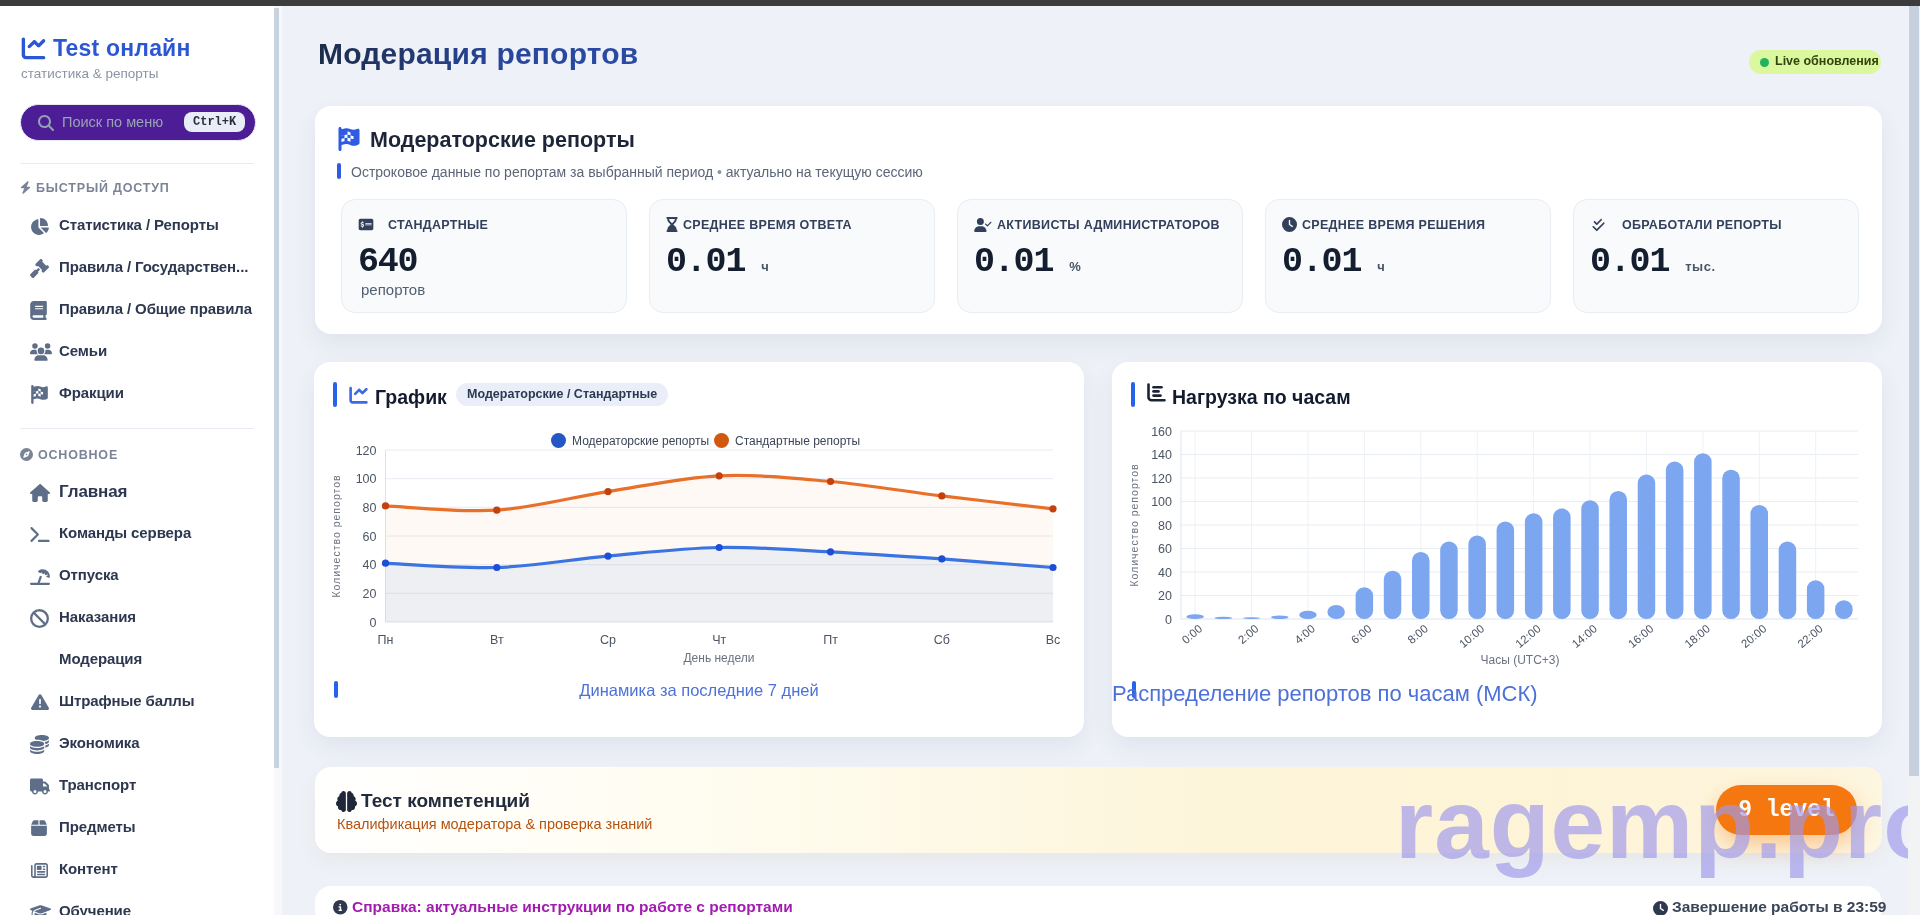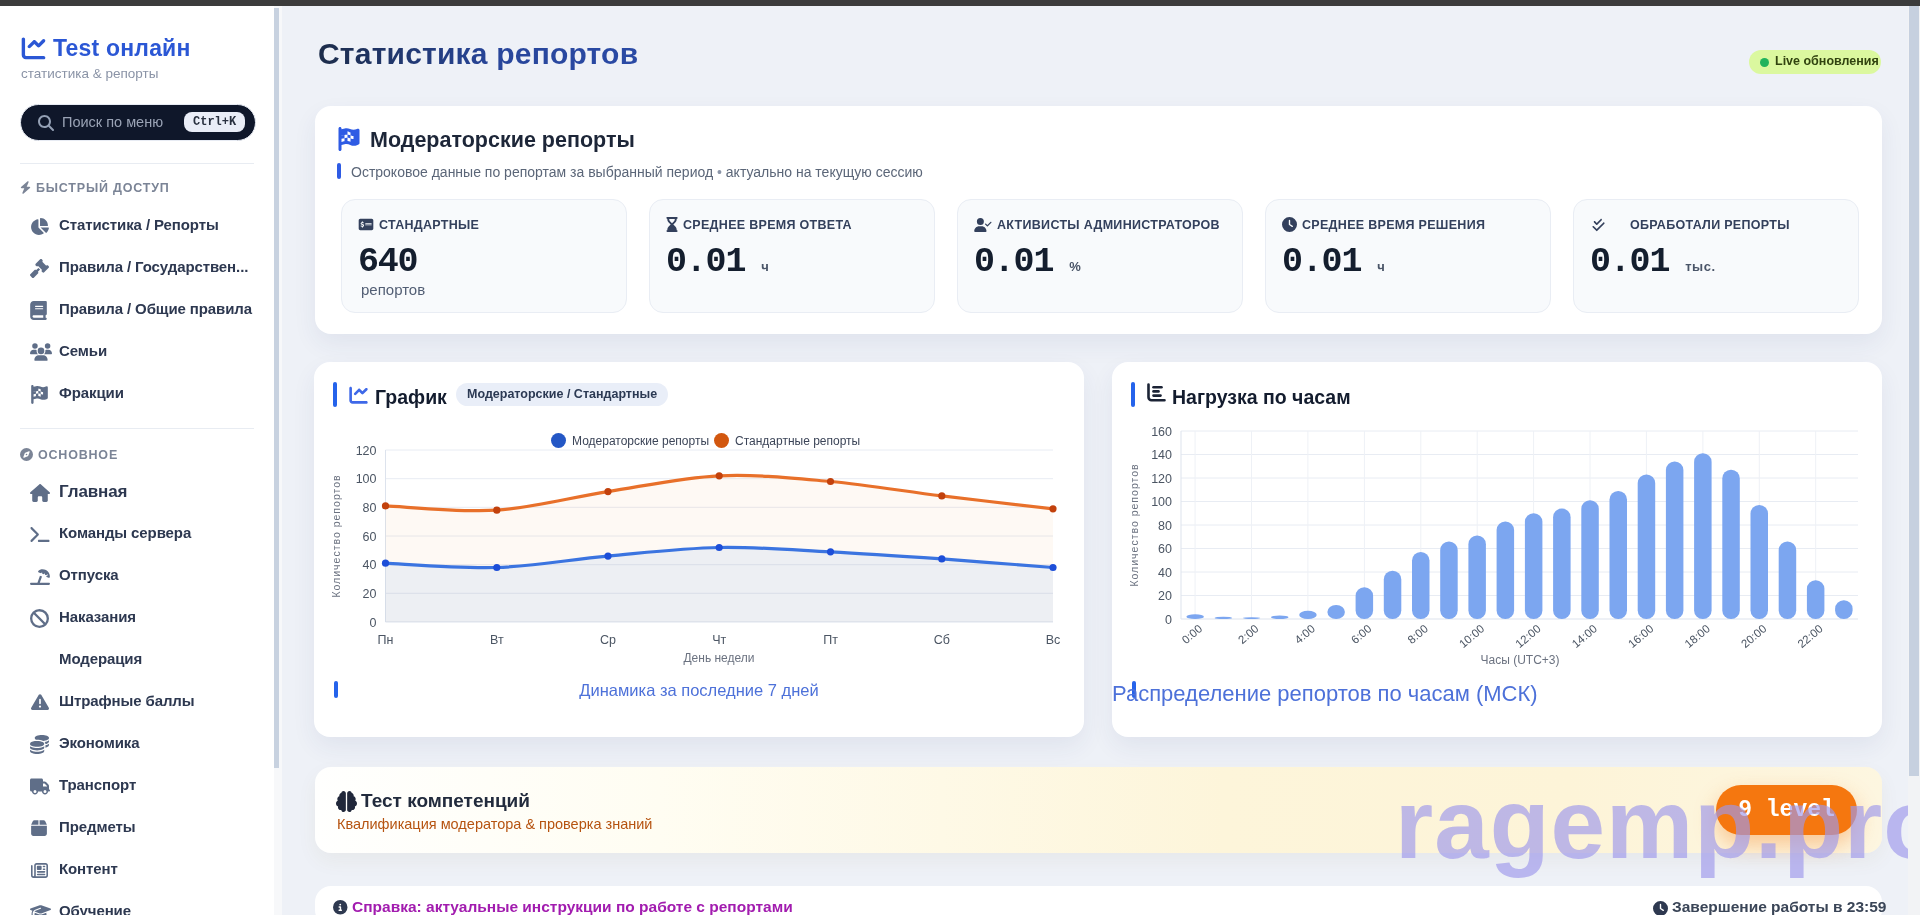--- a/index.html
+++ b/index.html
@@ -14,21 +14,21 @@
 <div class="abs" style="left:0;top:6px;width:274px;height:909px;background:#fff"></div>
 <div class="abs" style="left:274px;top:6px;width:8px;height:909px;background:#f7f8fa"></div>
 <div class="abs" style="left:274px;top:8px;width:5px;height:760px;background:#c8d2e0"></div>
 
 <div class="abs" id="logo" style="left:20px;top:35px;color:#2b57d5;font-weight:700;font-size:23px;letter-spacing:.2px">
 <svg class="ico" style="margin:-4px 6px 0 0" width="27" height="27" viewBox="0 0 512 512" fill="#2b57d5">
       <path d="M64 64c17.7 0 32 14.3 32 32V400c0 8.8 7.2 16 16 16H448c17.7 0 32 14.3 32 32s-14.3 32-32 32H112c-44.2 0-80-35.8-80-80V96c0-17.7 14.3-32 32-32zm406.6 86.6l-96 96c-12.5 12.5-32.8 12.5-45.3 0L272 189.3l-73.4 73.4c-12.5 12.5-32.8 12.5-45.3 0s-12.5-32.8 0-45.3l96-96c12.5-12.5 32.8-12.5 45.3 0L352 178.7l73.4-73.4c12.5-12.5 32.8-12.5 45.3 0s12.5 32.8 0 45.3z"></path>
     </svg>Test онлайн</div>
 <div class="abs" style="left:21px;top:66px;color:#8a93a6;font-size:13.5px">статистика &amp; репорты</div>
 
-<div class="abs" style="left:20px;top:104px;width:236px;height:37px;background:#0f172a;border:1.5px solid #e7ebf3;border-radius:19px">
+<div class="abs" style="left:20px;top:104px;width:236px;height:37px;background:#4c1d95;border:1.5px solid #e7ebf3;border-radius:19px">
   <svg class="abs" style="left:17px;top:10px" width="16" height="16" viewBox="0 0 512 512" fill="#94a0b4">
       <path d="M416 208c0 45.9-14.9 88.3-40 122.7L502.6 457.4c12.5 12.5 12.5 32.8 0 45.3s-32.8 12.5-45.3 0L330.7 376c-34.4 25.2-76.8 40-122.7 40C93.1 416 0 322.9 0 208S93.1 0 208 0S416 93.1 416 208zM208 352a144 144 0 1 0 0-288 144 144 0 1 0 0 288z"></path>
     </svg>
   <span class="abs" style="left:41px;top:9px;color:#9aa3b5;font-size:14.5px">Поиск по меню</span>
   <span class="abs" style="left:163px;top:7px;background:#e9edf7;border-radius:8px;padding:3px 9px;font-family:'Liberation Mono',monospace;font-size:12px;font-weight:700;color:#28303f">Ctrl+K</span>
 </div>
 
 <div class="abs" style="left:20px;top:163px;width:234px;height:1px;background:#e8ecf2"></div>
 <div class="abs" style="left:20px;top:181px;color:#7b8496;font-size:12.5px;font-weight:700;letter-spacing:.8px">
 <svg class="ico" style="margin:-2px 5px 0 0" width="11" height="13" viewBox="0 0 448 512" fill="#7b8496">
@@ -126,58 +126,58 @@
       </svg></span>
     <span class="abs" style="left:29px;top:1px">Контент</span>
   </div>
 <div class="abs" style="left:30px;top:901px;width:230px;height:24px;color:#2d3850;font-size:15px;font-weight:700;letter-spacing:-0.1px;white-space:nowrap">
     <span class="abs" style="left:0;top:1px"><svg class="ico" width="21" height="17" viewBox="0 0 640 512" fill="#5f6e88">
         <path d="M320 32c-8.1 0-16.1 1.4-23.7 4.1L15.8 137.4C6.3 140.9 0 149.9 0 160s6.3 19.1 15.8 22.6l57.9 20.9C57.3 229.3 48 259.8 48 291.9v28.1c0 28.4-10.8 57.7-22.3 80.8c-6.5 13-13.9 25.8-22.5 37.6C0 442.7-.9 448.3 .9 453.4s6 8.9 11.2 10.2l64 16c4.2 1.1 8.7 .3 12.4-2s6.3-6.1 7.1-10.4c8.6-42.8 4.3-81.2-2.1-108.7C90.3 344.3 86 329.8 80 316.5V291.9c0-30.2 10.2-58.7 27.9-81.5c12.9-15.5 29.6-28 49.2-35.7l157-61.7c8.2-3.2 17.5 .8 20.7 9s-.8 17.5-9 20.7l-157 61.7c-12.4 4.9-23.3 12.4-32.2 21.6l159.6 57.6c7.6 2.7 15.6 4.1 23.7 4.1s16.1-1.4 23.7-4.1L624.2 182.6c9.5-3.4 15.8-12.5 15.8-22.6s-6.3-19.1-15.8-22.6L343.7 36.1C336.1 33.4 328.1 32 320 32zM128 408c0 35.3 86 72 192 72s192-36.7 192-72L496.7 262.6 354.5 314c-11.1 4-22.8 6-34.5 6s-23.5-2-34.5-6L143.3 262.6 128 408z"></path>
       </svg></span>
     <span class="abs" style="left:29px;top:1px">Обучение</span>
   </div>
 
-<div class="abs" style="left:318px;top:37px;font-size:30px;font-weight:800;letter-spacing:.2px;background:linear-gradient(90deg,#1c2c49,#27459a 55%,#2a4aa5);-webkit-background-clip:text;background-clip:text;color:transparent">Статистика репортов</div>
+<div class="abs" style="left:318px;top:37px;font-size:30px;font-weight:800;letter-spacing:.2px;background:linear-gradient(90deg,#1c2c49,#27459a 55%,#2a4aa5);-webkit-background-clip:text;background-clip:text;color:transparent">Модерация репортов</div>
 <div class="abs" style="left:1749px;top:50px;width:132px;height:24px;background:#dbf89f;border-radius:12px;white-space:nowrap">
   <span class="abs" style="left:11px;top:7.5px;width:9px;height:9px;border-radius:50%;background:#21b35c"></span>
   <span class="abs" style="left:26px;top:4px;color:#31430f;font-size:12.5px;font-weight:700">Live обновления</span>
 </div>
 
 <div class="card" style="left:315px;top:106px;width:1567px;height:228px"></div>
 <svg class="abs" style="left:337px;top:127px" width="24" height="24" viewBox="0 0 448 512" fill="#2e5be4">
     <path d="M32 0C49.7 0 64 14.3 64 32V48l69-17.2c38.1-9.5 78.3-5.1 113.5 12.5c46.3 23.2 100.8 23.2 147.1 0l9.6-4.8C423.8 28.1 448 43.1 448 66.1V345.8c0 13.3-8.3 25.3-20.8 30l-34.7 13c-46.2 17.3-97.6 14.6-141.7-7.4c-37.9-19-81.3-23.7-122.5-13.4L64 384V480c0 17.7-14.3 32-32 32s-32-14.3-32-32V400 334 64 32C0 14.3 14.3 0 32 0zM64 187.1l64-13.9v65.5L64 252.6V318l48.8-12.2c5.1-1.3 10.1-2.4 15.2-3.3V238.7l38.9-8.4c8.3-1.8 16.7-2.5 25.1-2.1l0-64c13.6 .4 27.2 2.6 40.4 6.4l23.6 6.9v66.7l-41.7-12.3c-7.3-2.1-14.8-3.4-22.3-3.8v71.4c21.8 1.9 43.3 6.7 64 14.4V244.2l22.7 6.7c13.5 4 27.3 6.4 41.3 7.4V194c-7.8-.8-15.6-2.3-23.2-4.5l-40.8-12v-62c-13-3.8-25.8-8.8-38.2-15c-8.2-4.1-16.9-7-25.8-8.8v72.4c-13-.4-26 .8-38.7 3.6L64 181.1v6z"></path>
   </svg>
 <div class="abs" style="left:370px;top:128px;font-size:21.5px;font-weight:800;color:#1d2638">Модераторские репорты</div>
 <div class="abs" style="left:337px;top:163px;width:4px;height:16px;background:#2e5be4;border-radius:2px"></div>
 <div class="abs" style="left:351px;top:164px;font-size:14px;color:#5b6678">Остроковое данные по репортам за выбранный период <span style="color:#8b95a8">•</span> актуально на текущую сессию</div>
 <div class="abs" style="left:341px;top:199px;width:286px;height:114px;background:#f8fafc;border:1px solid #e9edf4;border-radius:14px"></div>
 <div class="abs" style="left:358px;top:217px;font-size:12.5px;font-weight:700;color:#33405c;letter-spacing:.3px;white-space:nowrap"><svg class="ico" width="16" height="13" viewBox="0 0 576 512" fill="#33405c">
       <path d="M64 32C28.7 32 0 60.7 0 96V416c0 35.3 28.7 64 64 64H512c35.3 0 64-28.7 64-64V96c0-35.3-28.7-64-64-64H64zM272 192H496c8.8 0 16 7.2 16 16s-7.2 16-16 16H272c-8.8 0-16-7.2-16-16s7.2-16 16-16zm-16 80c0-8.8 7.2-16 16-16H496c8.8 0 16 7.2 16 16s-7.2 16-16 16H272c-8.8 0-16-7.2-16-16zM164 152v13.9c7.5 1.2 14.6 2.9 21.1 4.7c10.7 2.8 17 13.8 14.2 24.5s-13.8 17-24.5 14.2c-11-2.9-21.6-5-31.2-5.2c-7.9-.1-16 1.8-21.5 5c-4.8 2.8-6.2 5.6-6.2 9.3c0 1.8 .1 3.5 5.3 6.7c6.3 3.8 15.5 6.7 28.3 10.5l.7 .2c11.2 3.4 25.6 7.7 37.1 15c12.9 8.1 24.3 21.3 24.6 41.6c.3 20.9-10.5 36.1-24.8 45c-7.2 4.5-15.2 7.3-23.2 9V360c0 11-9 20-20 20s-20-9-20-20V345.4c-10.3-2.2-20-5.5-28.2-8.4c0 0 0 0 0 0s0 0 0 0c-2.1-.7-4.1-1.4-6.1-2.1c-10.5-3.5-16.1-14.8-12.6-25.3s14.8-16.1 25.3-12.6c2.5 .8 4.9 1.7 7.2 2.4c13.6 4.6 24 8.1 35.1 8.5c8.6 .3 16.5-1.6 21.4-4.7c4.1-2.5 6-5.5 5.9-10.5c0-2.9-.8-5-5.9-8.2c-6.3-4-15.4-6.9-28-10.7l-1.7-.5c-10.9-3.3-24.6-7.4-35.6-14c-12.7-7.7-24.6-20.5-24.7-40.7c-.1-21.1 11.8-35.7 25.8-43.9c6.9-4.1 14.5-6.8 22.2-8.5V152c0-11 9-20 20-20s20 9 20 20z"></path>
-    </svg><span style="margin-left:5px;vertical-align:middle">СТАНДАРТНЫЕ</span></div>
+    </svg><span style="margin-left:14px;vertical-align:middle">СТАНДАРТНЫЕ</span></div>
 <div class="abs" style="left:358px;top:242px;font-family:'Liberation Mono',monospace;font-size:35px;font-weight:700;color:#141e2e;letter-spacing:-1.2px">640<span style="font-family:'Liberation Sans',sans-serif;font-size:13px;font-weight:700;color:#4a5568;letter-spacing:.5px;margin-left:16px"></span></div>
 <div class="abs" style="left:361px;top:281px;font-size:15px;color:#525e74">репортов</div>
 <div class="abs" style="left:649px;top:199px;width:286px;height:114px;background:#f8fafc;border:1px solid #e9edf4;border-radius:14px"></div>
 <div class="abs" style="left:666px;top:217px;font-size:12.5px;font-weight:700;color:#33405c;letter-spacing:.3px;white-space:nowrap"><svg class="ico" width="12" height="15" viewBox="0 0 384 512" fill="#33405c">
       <path d="M32 0C14.3 0 0 14.3 0 32S14.3 64 32 64V75c0 42.4 16.9 83.1 46.9 113.1L146.7 256 78.9 323.9C48.9 353.9 32 394.6 32 437v11c-17.7 0-32 14.3-32 32s14.3 32 32 32H64 320h32c17.7 0 32-14.3 32-32s-14.3-32-32-32V437c0-42.4-16.9-83.1-46.9-113.1L237.3 256l67.9-67.9c30-30 46.9-70.7 46.9-113.1V64c17.7 0 32-14.3 32-32s-14.3-32-32-32H320 64 32zM96 75V64H288V75c0 25.5-10.1 49.9-28.1 67.9L192 210.7l-67.9-67.9C106.1 124.9 96 100.4 96 75z"></path>
     </svg><span style="margin-left:5px;vertical-align:middle">СРЕДНЕЕ ВРЕМЯ ОТВЕТА</span></div>
 <div class="abs" style="left:666px;top:242px;font-family:'Liberation Mono',monospace;font-size:35px;font-weight:700;color:#141e2e;letter-spacing:-1.2px">0.01<span style="font-family:'Liberation Sans',sans-serif;font-size:13px;font-weight:700;color:#4a5568;letter-spacing:.5px;margin-left:16px">ч</span></div>
 <div class="abs" style="left:957px;top:199px;width:286px;height:114px;background:#f8fafc;border:1px solid #e9edf4;border-radius:14px"></div>
 <div class="abs" style="left:974px;top:217px;font-size:12.5px;font-weight:700;color:#33405c;letter-spacing:.3px;white-space:nowrap"><svg class="ico" width="18" height="14" viewBox="0 0 640 512" fill="#33405c">
       <path d="M96 128a128 128 0 1 1 256 0A128 128 0 1 1 96 128zM0 482.3C0 383.8 79.8 304 178.3 304h91.4C368.2 304 448 383.8 448 482.3c0 16.4-13.3 29.7-29.7 29.7H29.7C13.3 512 0 498.7 0 482.3zM625 177L497 305c-9.4 9.4-24.6 9.4-33.9 0l-64-64c-9.4-9.4-9.4-24.6 0-33.9s24.6-9.4 33.9 0l47 47L591 143c9.4-9.4 24.6-9.4 33.9 0s9.4 24.6 0 33.9z"></path>
     </svg><span style="margin-left:5px;vertical-align:middle">АКТИВИСТЫ АДМИНИСТРАТОРОВ</span></div>
 <div class="abs" style="left:974px;top:242px;font-family:'Liberation Mono',monospace;font-size:35px;font-weight:700;color:#141e2e;letter-spacing:-1.2px">0.01<span style="font-family:'Liberation Sans',sans-serif;font-size:13px;font-weight:700;color:#4a5568;letter-spacing:.5px;margin-left:16px">%</span></div>
 <div class="abs" style="left:1265px;top:199px;width:286px;height:114px;background:#f8fafc;border:1px solid #e9edf4;border-radius:14px"></div>
 <div class="abs" style="left:1282px;top:217px;font-size:12.5px;font-weight:700;color:#33405c;letter-spacing:.3px;white-space:nowrap"><svg class="ico" width="15" height="15" viewBox="0 0 512 512" fill="#33405c">
       <path d="M256 0a256 256 0 1 1 0 512A256 256 0 1 1 256 0zM232 120V256c0 8 4 15.5 10.7 20l96 64c11 7.4 25.9 4.4 33.3-6.7s4.4-25.9-6.7-33.3L280 243.2V120c0-13.3-10.7-24-24-24s-24 10.7-24 24z"></path>
     </svg><span style="margin-left:5px;vertical-align:middle">СРЕДНЕЕ ВРЕМЯ РЕШЕНИЯ</span></div>
 <div class="abs" style="left:1282px;top:242px;font-family:'Liberation Mono',monospace;font-size:35px;font-weight:700;color:#141e2e;letter-spacing:-1.2px">0.01<span style="font-family:'Liberation Sans',sans-serif;font-size:13px;font-weight:700;color:#4a5568;letter-spacing:.5px;margin-left:16px">ч</span></div>
 <div class="abs" style="left:1573px;top:199px;width:286px;height:114px;background:#f8fafc;border:1px solid #e9edf4;border-radius:14px"></div>
 <div class="abs" style="left:1590px;top:217px;font-size:12.5px;font-weight:700;color:#33405c;letter-spacing:.3px;white-space:nowrap"><svg class="ico" width="17" height="14" viewBox="0 0 448 512" fill="#33405c">
       <path d="M342.6 86.6c12.5-12.5 12.5-32.8 0-45.3s-32.8-12.5-45.3 0L160 178.7l-57.4-57.4c-12.5-12.5-32.8-12.5-45.3 0s-12.5 32.8 0 45.3l80 80c12.5 12.5 32.8 12.5 45.3 0l160-160zm96 128c12.5-12.5 12.5-32.8 0-45.3s-32.8-12.5-45.3 0L160 402.7 54.6 297.4c-12.5-12.5-32.8-12.5-45.3 0s-12.5 32.8 0 45.3l128 128c12.5 12.5 32.8 12.5 45.3 0l256-256z"></path>
-    </svg><span style="margin-left:23px;vertical-align:middle">ОБРАБОТАЛИ РЕПОРТЫ</span></div>
+    </svg><span style="margin-left:15px;vertical-align:middle">ОБРАБОТАЛИ РЕПОРТЫ</span></div>
 <div class="abs" style="left:1590px;top:242px;font-family:'Liberation Mono',monospace;font-size:35px;font-weight:700;color:#141e2e;letter-spacing:-1.2px">0.01<span style="font-family:'Liberation Sans',sans-serif;font-size:13px;font-weight:700;color:#4a5568;letter-spacing:.5px;margin-left:16px">тыс.</span></div>
 
 <div class="card" style="left:314px;top:362px;width:770px;height:375px">
 <svg class="abs" style="left:0;top:0" width="770" height="375" viewBox="0 0 770 375">
 <line x1="71.5" y1="260.0" x2="739" y2="260.0" stroke="#dde3ed" stroke-width="1"></line>
 <line x1="71.5" y1="231.3" x2="739" y2="231.3" stroke="#e8ecf3" stroke-width="1"></line>
 <line x1="71.5" y1="202.7" x2="739" y2="202.7" stroke="#e8ecf3" stroke-width="1"></line>
 <line x1="71.5" y1="174.0" x2="739" y2="174.0" stroke="#e8ecf3" stroke-width="1"></line>
 <line x1="71.5" y1="145.3" x2="739" y2="145.3" stroke="#e8ecf3" stroke-width="1"></line>
 <line x1="71.5" y1="116.7" x2="739" y2="116.7" stroke="#e8ecf3" stroke-width="1"></line>

